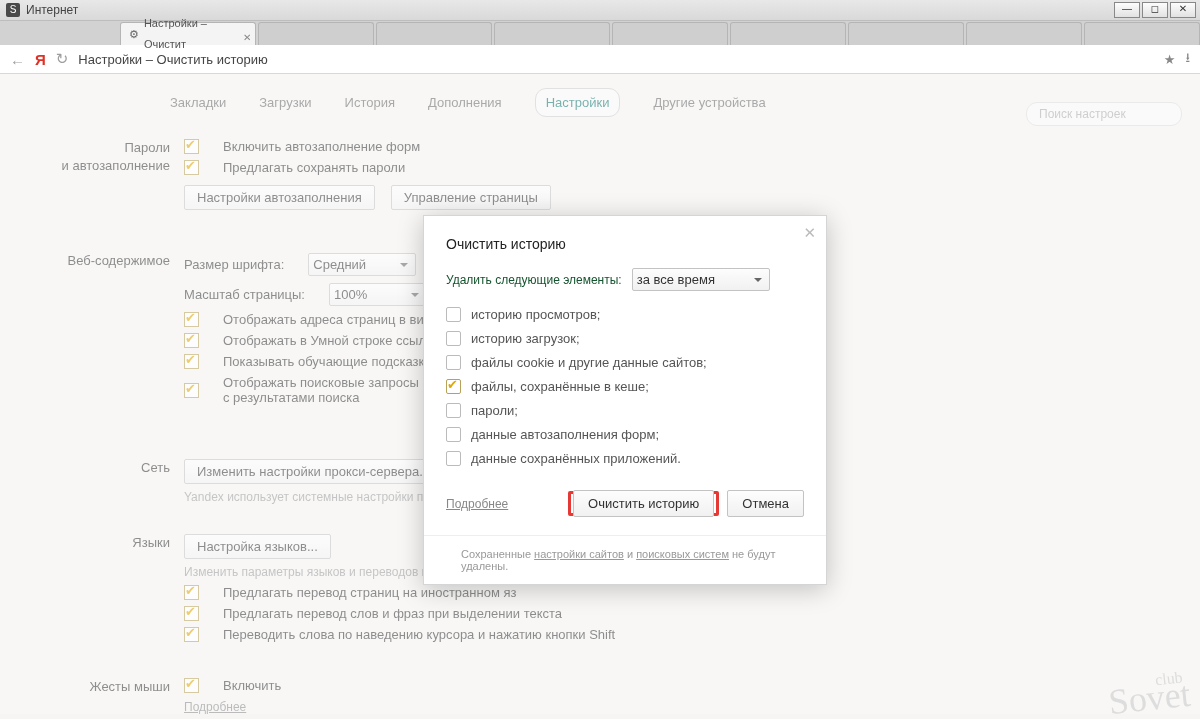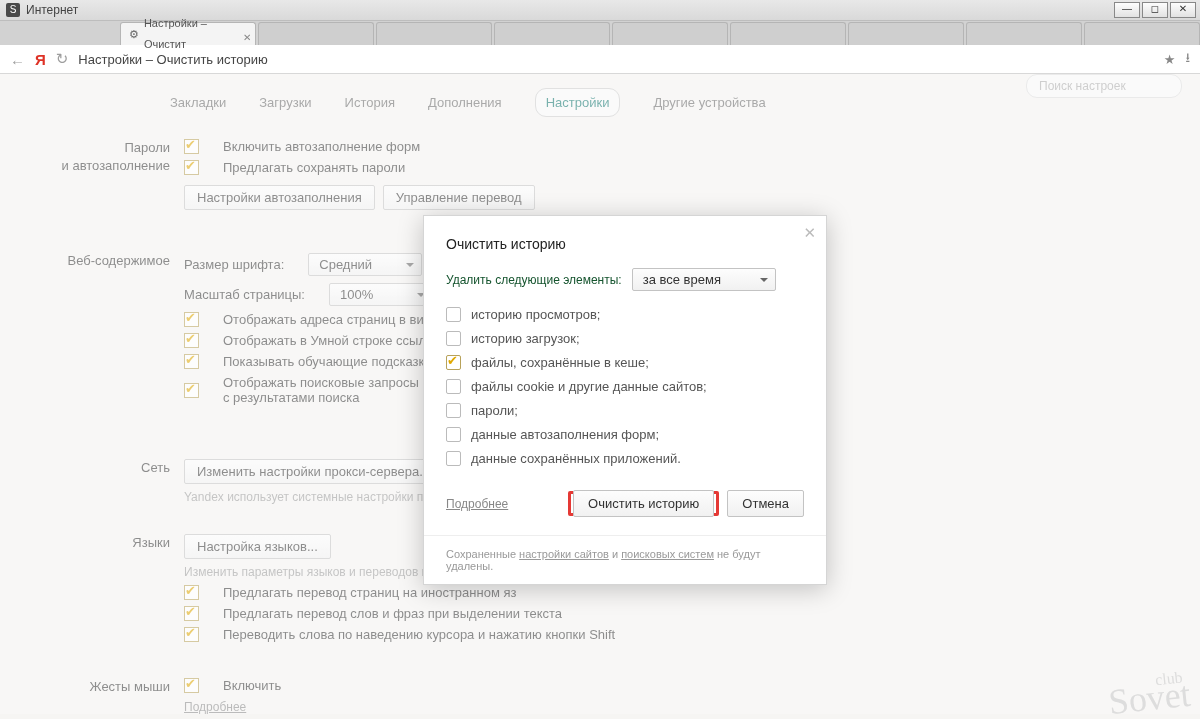--- a/index.html
+++ b/index.html
@@ -19,50 +19,50 @@
 .omnibar .nav{color:#9e9e9e;font-size:15px}
 .omnibar .ylogo{font-weight:bold;color:#de3226;font-size:15px}
 .omnibar .addr{flex:1}
 .omnibar .star{color:#888}
 .omnibar .dl{color:#888}
 
 .page{position:relative;padding:14px 20px 0 20px}
 .navlinks{margin-left:150px;font-size:13px;color:#666;display:flex;gap:33px;align-items:center}
 .navlinks span{cursor:pointer}
 .navlinks .active{border:1px solid #ccc;border-radius:11px;padding:6px 10px;background:#fafafa;color:#0f766e}
-.search-settings{position:absolute;right:18px;top:0;width:130px;height:22px;border:1px solid #ddd;border-radius:11px;background:#fafafa;color:#aaa;font-size:12px;line-height:22px;padding:0 12px}
+.search-settings{position:absolute;right:18px;top:28px;width:130px;height:22px;border:1px solid #ddd;border-radius:11px;background:#fafafa;color:#aaa;font-size:12px;line-height:22px;padding:0 12px}
 .section{display:flex;margin-top:22px}
 .section .label{width:150px;text-align:right;padding-right:14px;color:#333;font-size:13px;line-height:18px}
 .section .body{flex:1;color:#333}
 .row{margin-bottom:6px;display:flex;align-items:center;gap:24px}
 .cb{display:inline-block;width:13px;height:13px;border:1px solid #b8a25a;background:#fff;position:relative;flex-shrink:0}
 .cb.checked::after{content:"✔";position:absolute;left:0;top:-3px;font-size:13px;color:#e0a800}
 .btn{display:inline-block;border:1px solid #c3c3c3;background:linear-gradient(#fdfdfd,#f1f1f1);border-radius:2px;padding:4px 12px;font-size:13px;color:#333;cursor:pointer}
-.sel{border:1px solid #c3c3c3;background:linear-gradient(#fdfdfd,#f1f1f1);border-radius:2px;padding:3px 22px 3px 10px;font-size:13px;color:#333;position:relative;display:inline-block}
+.sel{border:1px solid #c3c3c3;background:linear-gradient(#fdfdfd,#f1f1f1);border-radius:2px;padding:3px 22px 3px 4px;font-size:13px;color:#333;position:relative;display:inline-block}
 .sel::after{content:"";position:absolute;right:7px;top:9px;border:4px solid transparent;border-top-color:#666}
 .hint{color:#999;font-size:12px;margin-top:4px}
 .link{color:#888;text-decoration:underline;font-size:12px;cursor:pointer}
 
 .dimmer{position:absolute;left:0;top:0;right:0;bottom:0;background:rgba(250,250,250,.45);pointer-events:none}
 
 .modal{position:absolute;left:423px;top:215px;width:358px;background:#fff;border:1px solid #d5d5d5;box-shadow:0 4px 24px rgba(0,0,0,.22);padding:20px 22px 14px 22px;font-size:13px;color:#333}
 .modal .close{position:absolute;right:10px;top:8px;color:#bbb;font-size:15px;cursor:pointer}
 .modal h3{margin:0 0 16px 0;font-size:14px;font-weight:normal;color:#222}
 .modal .delrow{display:flex;align-items:center;gap:10px;margin-bottom:16px}
 .modal .delrow .lbl{color:#14532d;font-size:12px}
 .modal .mcb{display:inline-block;width:13px;height:13px;border:1px solid #bbb;border-radius:2px;background:#fff;position:relative;flex-shrink:0}
 .modal .mcb.checked{border-color:#b8a25a}
 .modal .mcb.checked::after{content:"✔";position:absolute;left:0;top:-3px;font-size:13px;color:#e0a800}
 .modal .item{display:flex;gap:10px;margin-bottom:9px;color:#555}
 .modal .actions{margin-top:24px;display:flex;align-items:center}
 .modal .more{color:#888;text-decoration:underline;font-size:12px}
 .modal .spacer{flex:1}
 .modal .primary-wrap{border:3px solid #e53935;padding:2px;border-radius:2px}
 .modal .mbtn{border:1px solid #c3c3c3;background:linear-gradient(#fdfdfd,#f1f1f1);border-radius:2px;padding:5px 14px;font-size:13px;cursor:pointer}
-.modal .foot{border-top:1px solid #eee;margin:18px -22px -14px -22px;padding:12px 22px;font-size:11px;color:#999}
+.modal .foot{border-top:1px solid #eee;margin:18px -22px -14px -22px;padding:12px 37px;font-size:11px;color:#999}
 .modal .foot a{color:#999;text-decoration:underline}
 
 .wm{position:absolute;right:10px;bottom:8px;font-family:cursive;font-size:36px;color:#d7d7d7;transform:rotate(-6deg);pointer-events:none;opacity:.8;line-height:.7}
 .wm small{font-size:16px;display:block;text-align:right;margin-right:6px}
 </style>
 </head>
 <body>
 
 <div class="titlebar">
   <span class="ticon">S</span>
@@ -115,23 +115,23 @@
 и автозаполнение</div>
     <div class="body">
       <div class="row">
           <span class="cb checked"></span>
           <span>Включить автозаполнение форм</span>
         </div>
       <div class="row">
           <span class="cb checked"></span>
           <span>Предлагать сохранять пароли</span>
         </div>
-      <div class="row" style="margin-top:10px;gap:8px">
+      <div class="row" style="margin-top:10px;gap:16px">
         <span class="btn">Настройки автозаполнения</span>
-        <span class="btn">Управление перевод</span>
+        <span class="btn">Управление страницы</span>
       </div>
     </div>
   </div>
 
   <div class="section" style="margin-top:36px">
     <div class="label">Веб-содержимое</div>
     <div class="body">
       <div class="row">
         <span>Размер шрифта:</span>
         <span class="sel" style="min-width:80px">Средний</span>
@@ -217,26 +217,26 @@
   <div id="modal-items">
       <div class="item">
         <span class="mcb"></span>
         <span>историю просмотров;</span>
       </div>
       <div class="item">
         <span class="mcb"></span>
         <span>историю загрузок;</span>
       </div>
       <div class="item">
+        <span class="mcb"></span>
+        <span>файлы cookie и другие данные сайтов;</span>
+      </div>
+      <div class="item">
         <span class="mcb checked"></span>
         <span>файлы, сохранённые в кеше;</span>
-      </div>
-      <div class="item">
-        <span class="mcb"></span>
-        <span>файлы cookie и другие данные сайтов;</span>
       </div>
       <div class="item">
         <span class="mcb"></span>
         <span>пароли;</span>
       </div>
       <div class="item">
         <span class="mcb"></span>
         <span>данные автозаполнения форм;</span>
       </div>
       <div class="item">

